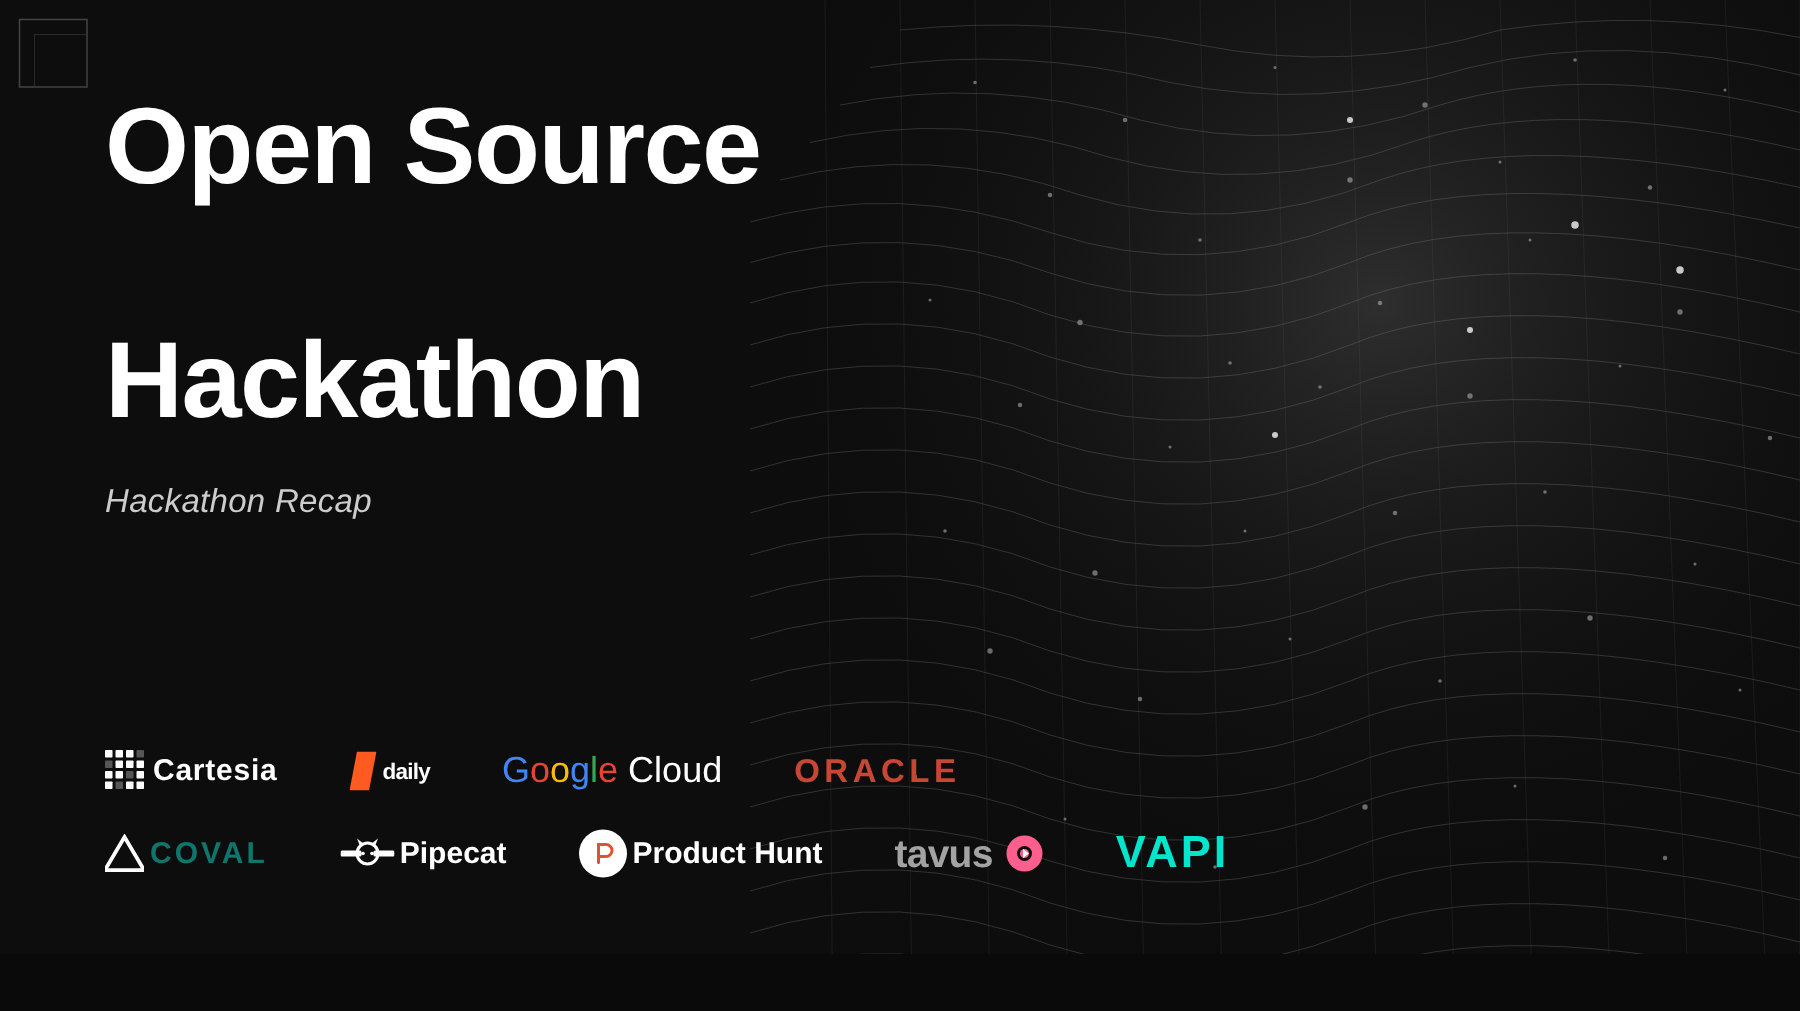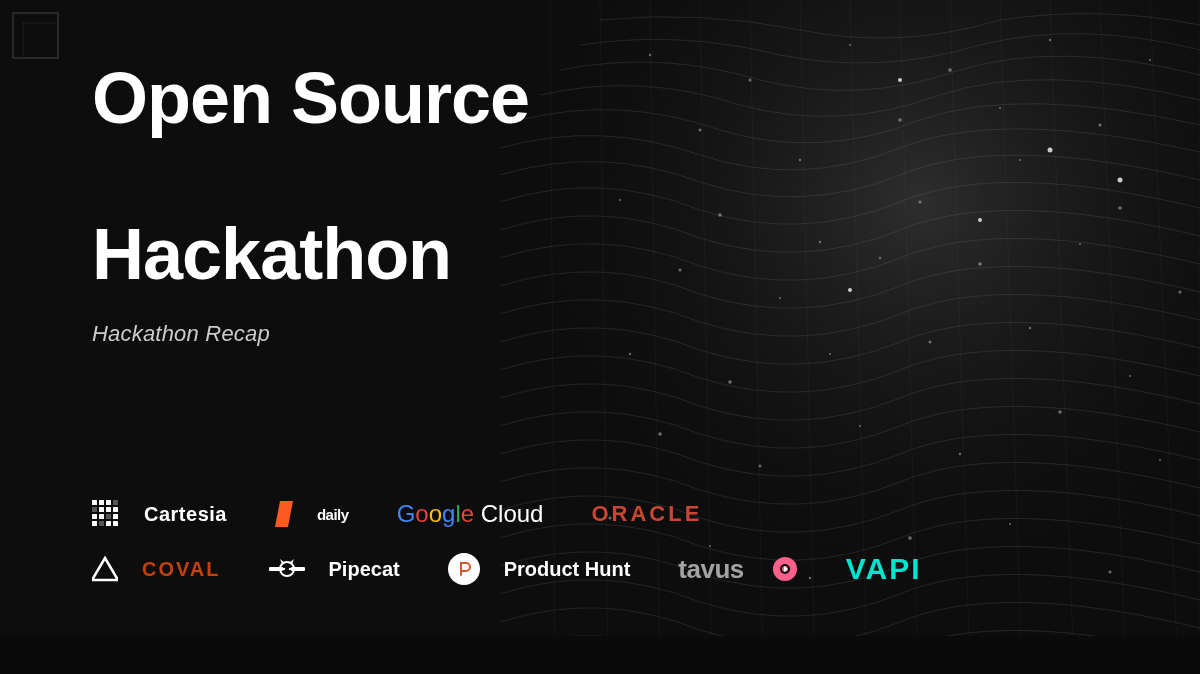--- a/index.html
+++ b/index.html
@@ -11,21 +11,20 @@
       background: #0a0a0a;
       font-family: -apple-system, BlinkMacSystemFont, 'Segoe UI', sans-serif;
     }
 
     .container {
       position: relative;
       width: 1200px;
       height: 636px;
       background: #0d0d0d;
       overflow: hidden;
-      padding-left: 22px;
     }
 
     
     .wave-canvas {
       position: absolute;
       top: 0;
       right: 0;
       width: 700px;
       height: 674px;
       pointer-events: none;
@@ -70,21 +69,21 @@
     .sponsors-row {
       display: flex;
       align-items: center;
       gap: 48px;
     }
 
     
     .sponsor-logo {
       display: flex;
       align-items: center;
-      gap: 24px;
+      gap: 4px;
       white-space: nowrap;
       text-align: center;
     }
 
     .cartesia-text {
       font-size: 20px;
       font-weight: 600;
       color: #ffffff;
       letter-spacing: 0.5px;
     }
@@ -111,21 +110,21 @@
     .oracle-text {
       font-size: 22px;
       font-weight: 700;
       color: #c74634;
       letter-spacing: 3px;
       text-transform: uppercase;
     }
     .coval-text {
       font-size: 20px;
       font-weight: 700;
-      color: #c2410c;
+      color: #0f766e;
       letter-spacing: 2px;
     }
     .pipecat-text {
       font-size: 20px;
       font-weight: 600;
       color: #ffffff;
     }
 
     
     .producthunt-circle {

